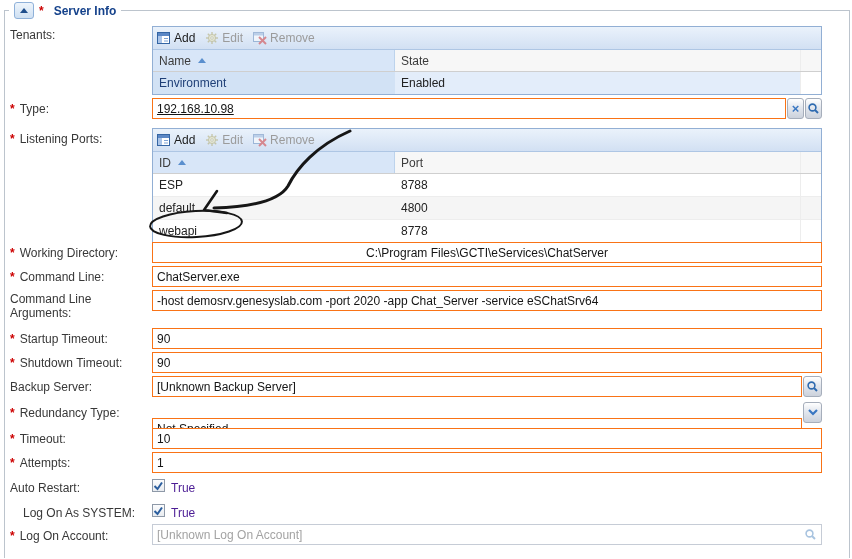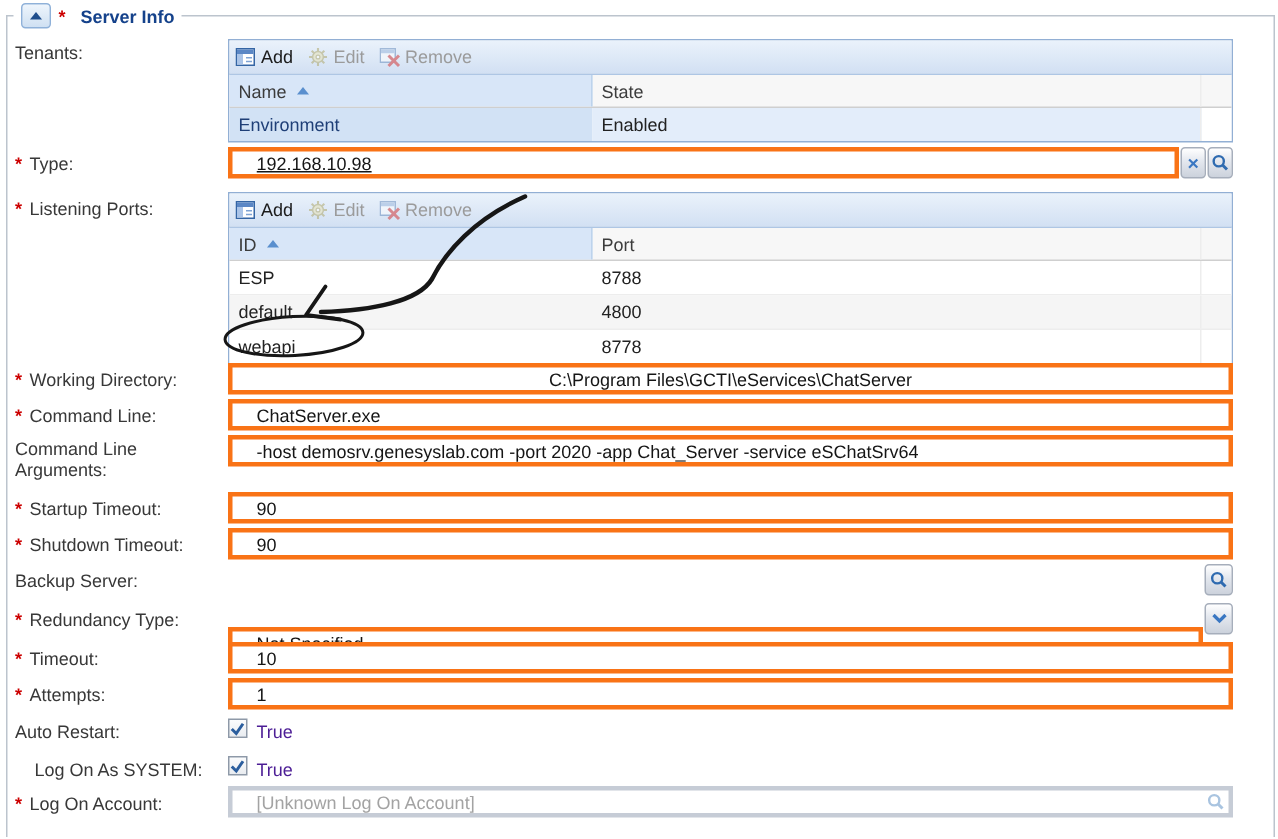--- a/index.html
+++ b/index.html
@@ -11,22 +11,22 @@
          border-top:1px solid #bcc4cd;border-left:1px solid #bcc4cd;border-right:1px solid #bcc4cd;box-sizing:border-box;}
   .legend{position:absolute;left:9px;top:2px;background:#fff;padding:0 5px;display:flex;align-items:center;gap:5px;z-index:2;}
   .collapse-btn{width:18px;height:15px;border:1px solid #8fb1d9;border-radius:3px;
                 background:linear-gradient(#eef5fc,#cfe0f2);display:flex;align-items:center;justify-content:center;cursor:pointer;}
   .tri-up{width:0;height:0;border-left:4px solid transparent;border-right:4px solid transparent;border-bottom:5px solid #1f4e8c;}
   .legend-text{color:#15428b;font-weight:bold;}
   .req{color:#cc0000;font-weight:bold;margin-right:5px;}
 
   .row-label{position:absolute;left:10px;width:138px;line-height:14px;color:#383838;}
 
-  .tfield{position:absolute;height:21px;box-sizing:border-box;border:3px solid #f97316;background:#fff;
-          padding:0 16px;font:12px "Liberation Sans",sans-serif;color:#151515;}
+  .tfield{position:absolute;height:21px;box-sizing:border-box;border:1px solid #f97316;background:#fff;
+          padding:0 4px;font:12px "Liberation Sans",sans-serif;color:#151515;}
   .underlined{text-decoration:underline;}
   .tfield.disabled{border-color:#c6ccd6;color:#a3a3a3;background:#fff;}
 
   .mini-btn{position:absolute;height:21px;box-sizing:border-box;border:1px solid #a6aebb;border-radius:3px;
             background:linear-gradient(#ffffff,#e3e7ee 45%,#ccd2dc);display:flex;align-items:center;justify-content:center;cursor:pointer;}
   .x-glyph{color:#3a77c2;font-weight:bold;font-size:13px;line-height:1;}
 
   
   .grid-panel{position:absolute;left:152px;width:670px;border:1px solid #92afd4;background:#fff;box-sizing:border-box;}
   .gtoolbar{height:22px;background:linear-gradient(#eaf2fb,#d2e0f3);border-bottom:1px solid #aec6e4;
@@ -226,20 +226,21 @@
     <span class="req">*</span><span>Startup Timeout:</span>
   </div>
   <input class="tfield" style="left: 152px; top: 328px; width: 670px;" type="text" value="90">
 
   <div class="row-label" style="top:356px;">
     <span class="req">*</span><span>Shutdown Timeout:</span>
   </div>
   <input class="tfield" style="left: 152px; top: 352px; width: 670px;" type="text" value="90">
 
   <div class="row-label" style="top:380px;">Backup Server:</div>
+  <input class="tfield" style="left: 152px; top: 376px; width: 650px;" type="text" value="[Unknown Backup Server]">
   <span class="mini-btn" style="left:803px;top:376px;width:19px;">
     <svg width="13" height="13">
       <circle cx="5.5" cy="5.5" r="3.4" fill="none" stroke="#2f6bb0" stroke-width="1.6"></circle>
       <line x1="8" y1="8" x2="11" y2="11" stroke="#2f6bb0" stroke-width="2"></line>
     </svg>
   </span>
 
   <div class="row-label" style="top:406px;">
     <span class="req">*</span><span>Redundancy Type:</span>
   </div>

